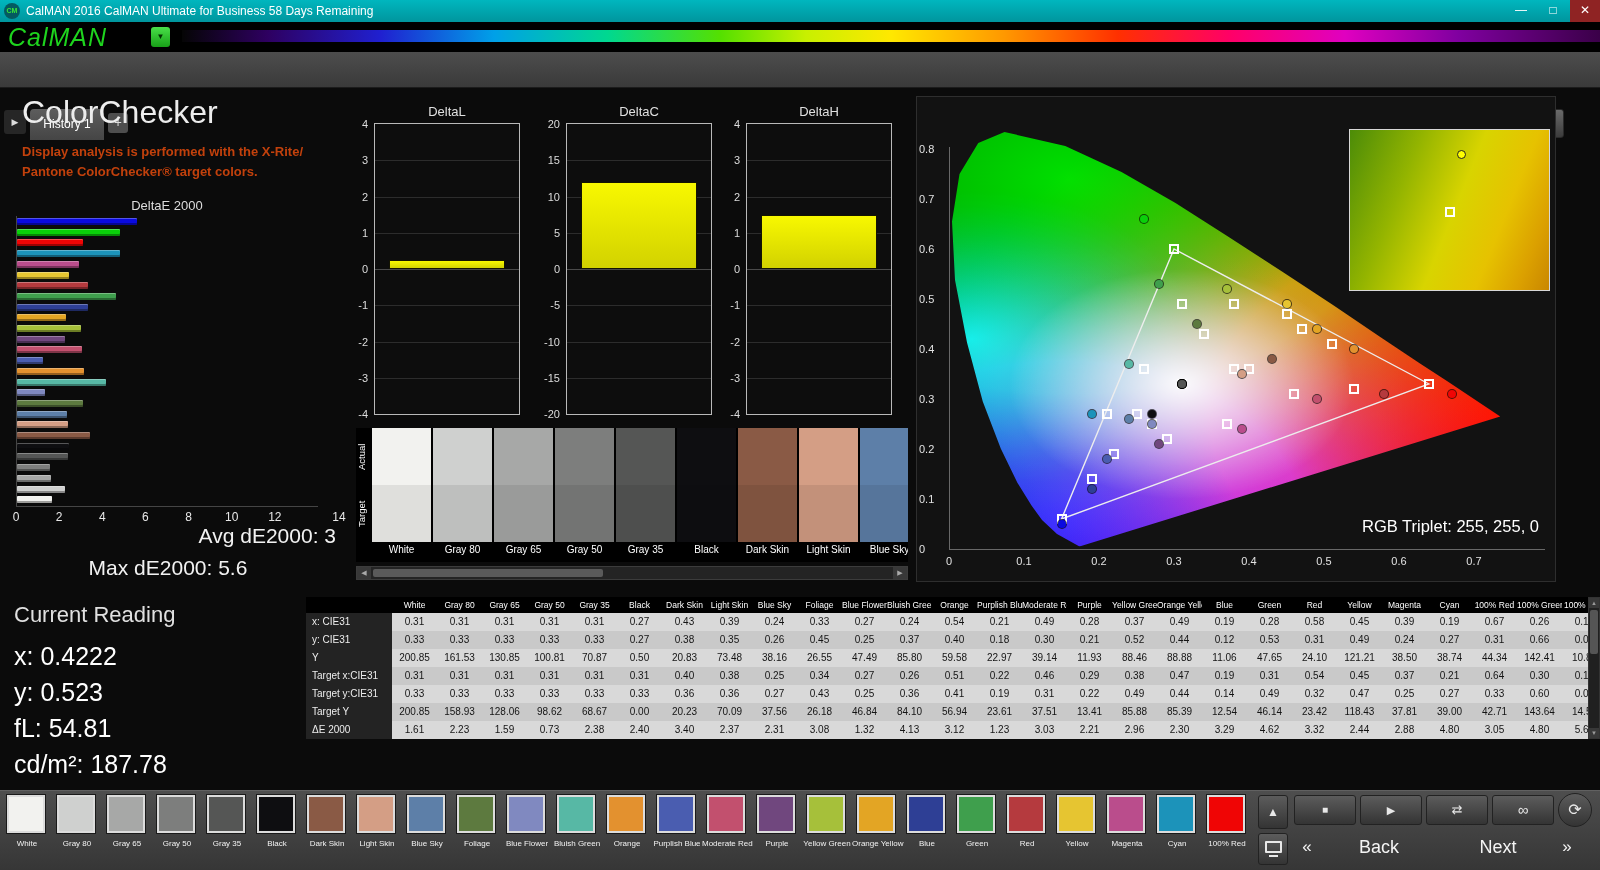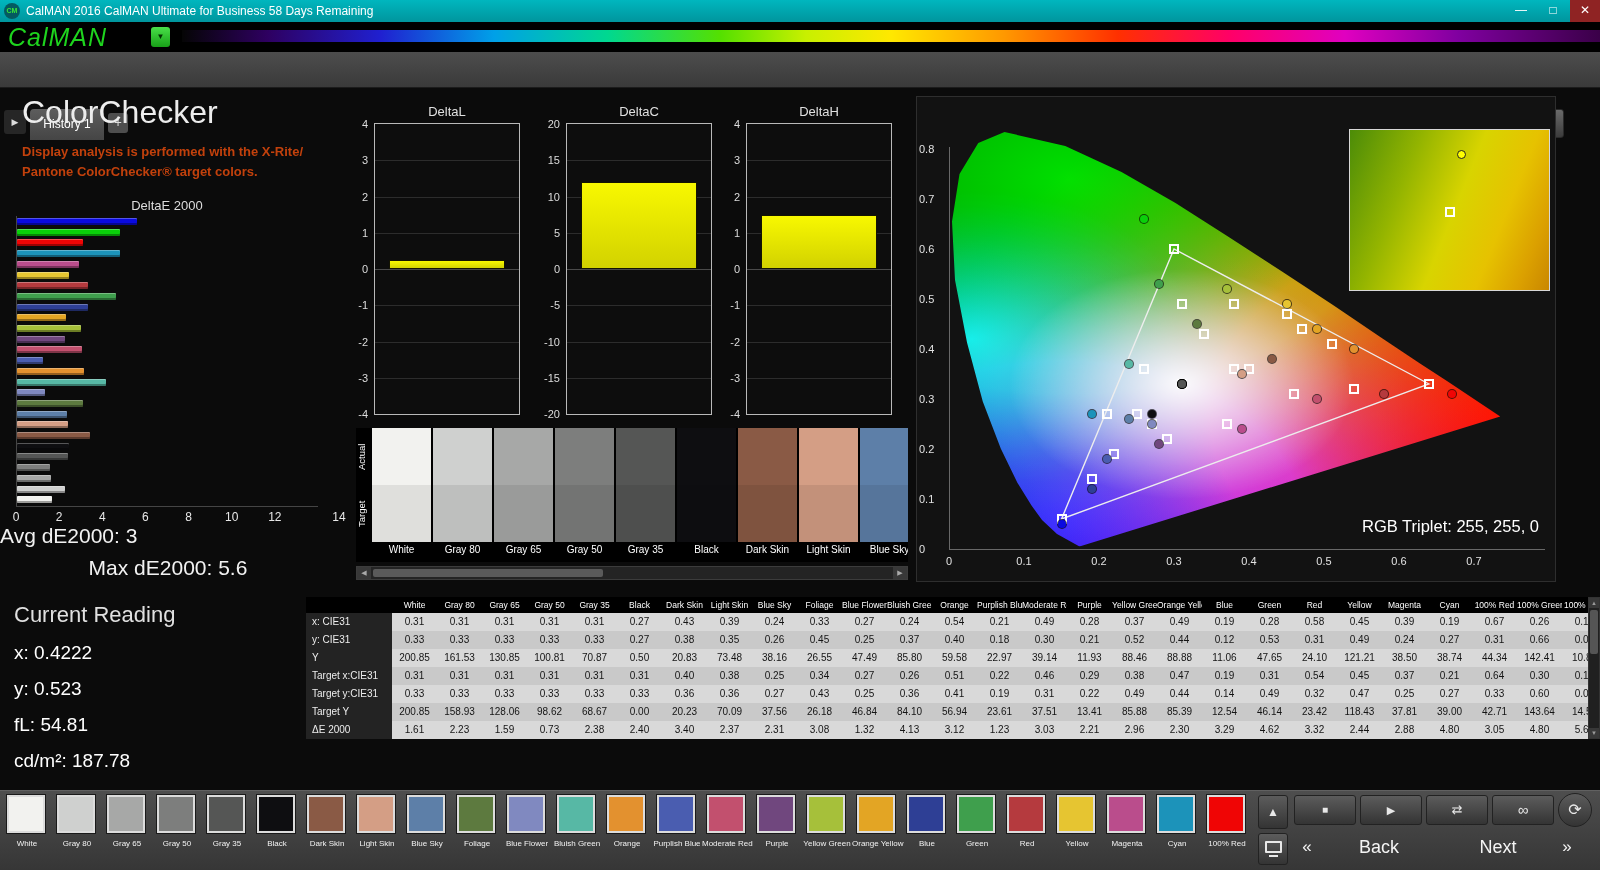--- a/index.html
+++ b/index.html
@@ -38,24 +38,24 @@
 #btn-help{left:1506px;width:28px;font-size:14px;font-weight:bold;line-height:27px}
 #btn-panel{left:1540px;width:24px;font-size:10px;line-height:27px;color:#ddd}
 
 #colorchecker-title{position:absolute;left:22px;top:94px;font-size:32px;color:#ededed}
 #colorchecker-desc{position:absolute;left:22px;top:142px;width:318px;font-size:13px;font-weight:bold;color:#c2410c;line-height:1.5}
 #de-title{position:absolute;left:16px;top:198px;width:302px;text-align:center;font-size:13px;color:#ddd}
 #de-plot{position:absolute;left:16px;top:216px;width:302px;height:291px;border-left:1px solid #454545;border-bottom:1px solid #454545}
 .de-bar{position:absolute;left:0;height:7px;box-shadow:inset 0 1px 0 rgba(255,255,255,.3),inset 0 -2px 0 rgba(0,0,0,.35);border-radius:1px}
 #de-xticks{position:absolute;left:16px;top:510px;width:310px;height:14px}
 .de-xtick{position:absolute;top:0;width:20px;text-align:center;font-size:12px;color:#e8e8e8}
-#avg-label{position:absolute;left:0;top:524px;width:336px;text-align:left;font-size:21px;color:#f2f2f2}
+#avg-label{position:absolute;left:0;top:524px;width:336px;text-align:right;font-size:21px;color:#f2f2f2}
 #max-label{position:absolute;left:0;top:556px;width:336px;text-align:center;font-size:21px;color:#f2f2f2}
 #cr-title{position:absolute;left:14px;top:602px;font-size:22px;color:#e0e0e0}
-.reading-line{position:absolute;left:14px;font-size:19px;color:#fff}
+.reading-line{position:absolute;left:14px;font-size:25px;color:#fff}
 #cr-x{top:642px}#cr-y{top:678px}#cr-fl{top:714px}#cr-cd{top:750px}
 
 .dchart-title{position:absolute;top:104px;width:146px;text-align:center;font-size:13px;color:#e0e0e0}
 .dchart-box{position:absolute;top:123px;width:146px;height:292px;border:1px solid #b9b9b9;background:#0d0d0d}
 .dchart-ticks{position:absolute;top:123px;width:28px;height:292px}
 .gline{position:absolute;left:0;width:100%;height:1px;background:#2c2c2c}
 .zline{background:#4a4a4a}
 .tlab{position:absolute;right:4px;height:14px;line-height:14px;font-size:11px;color:#dcdcdc}
 .dbar{position:absolute;left:14px;width:116px;background:linear-gradient(180deg,#f8f800,#d2d200);border:1px solid #141400}
 

